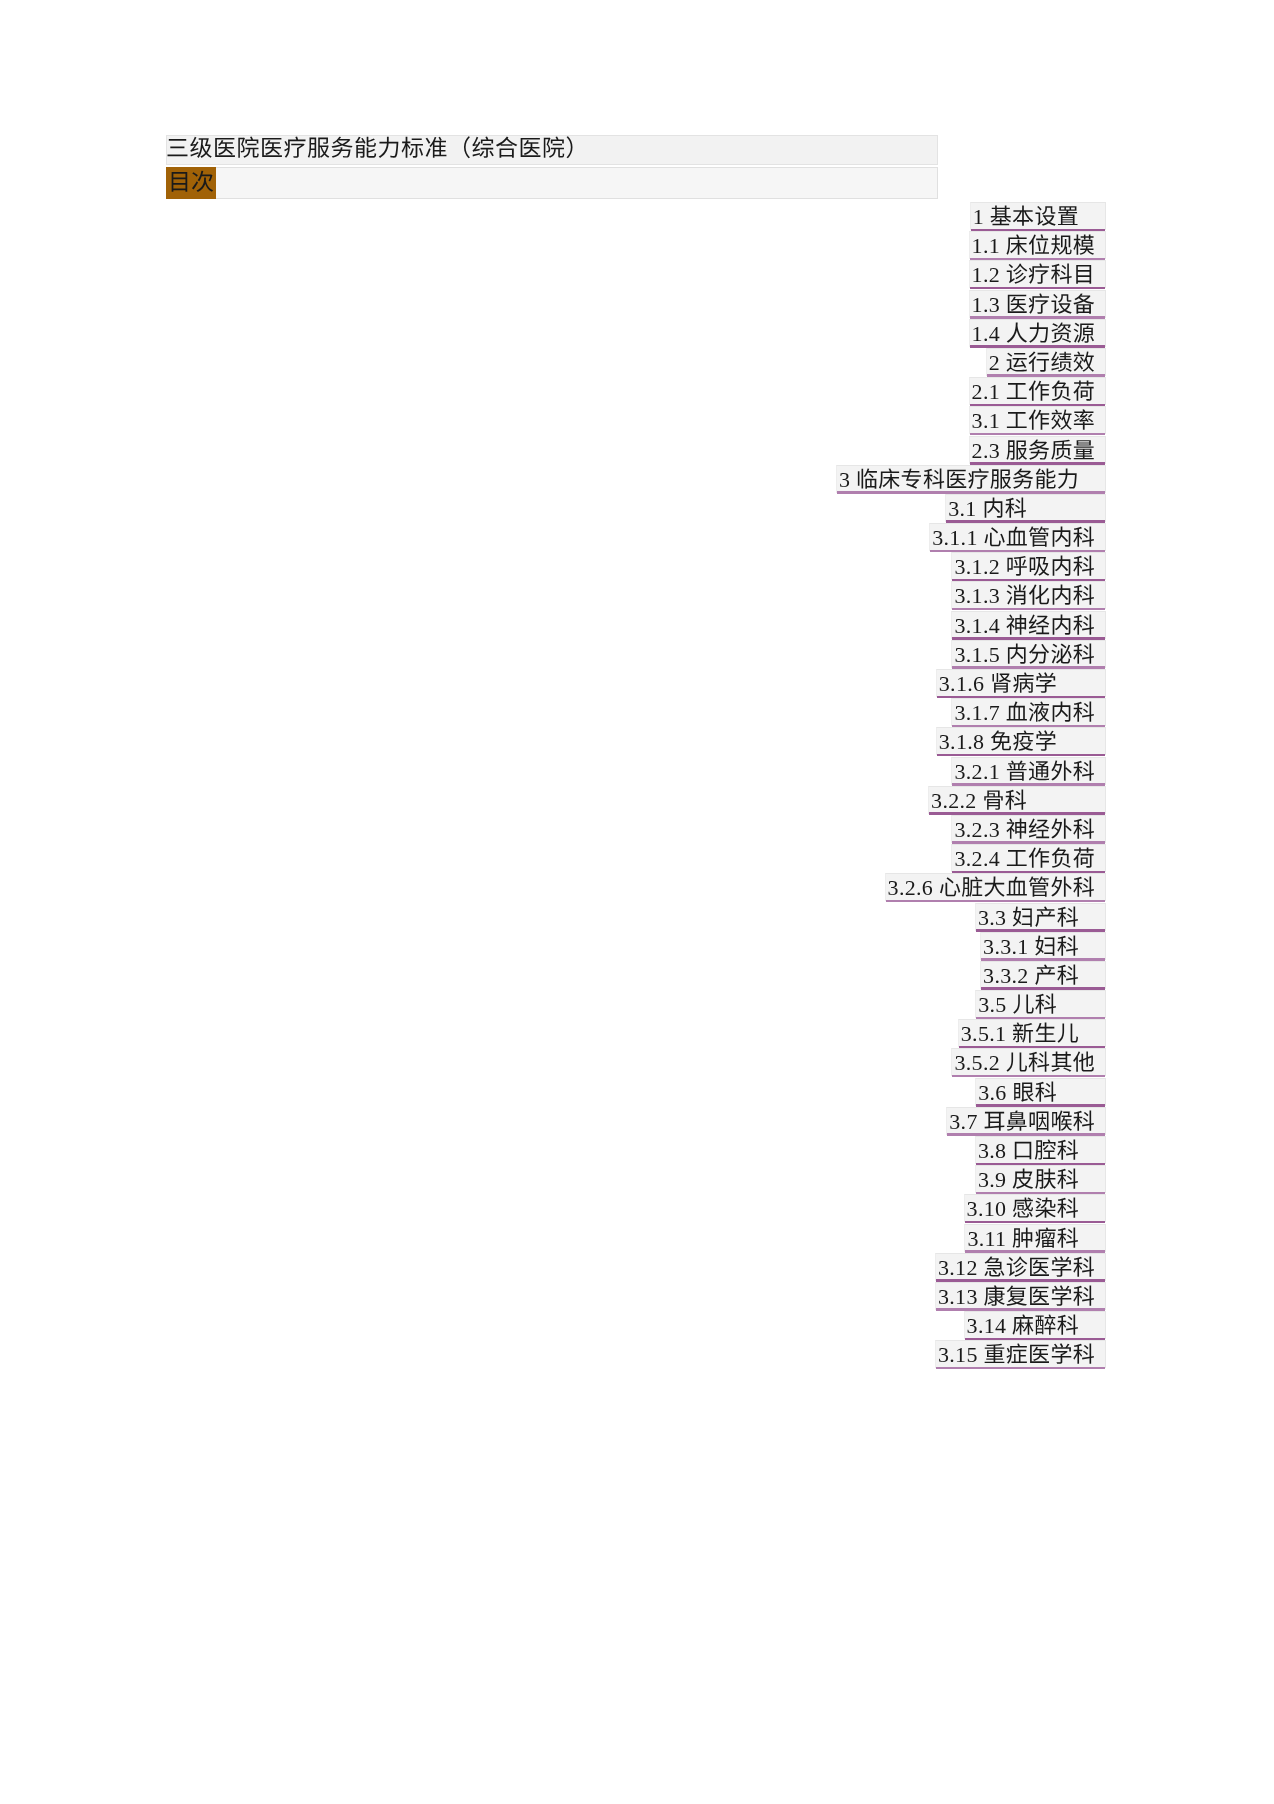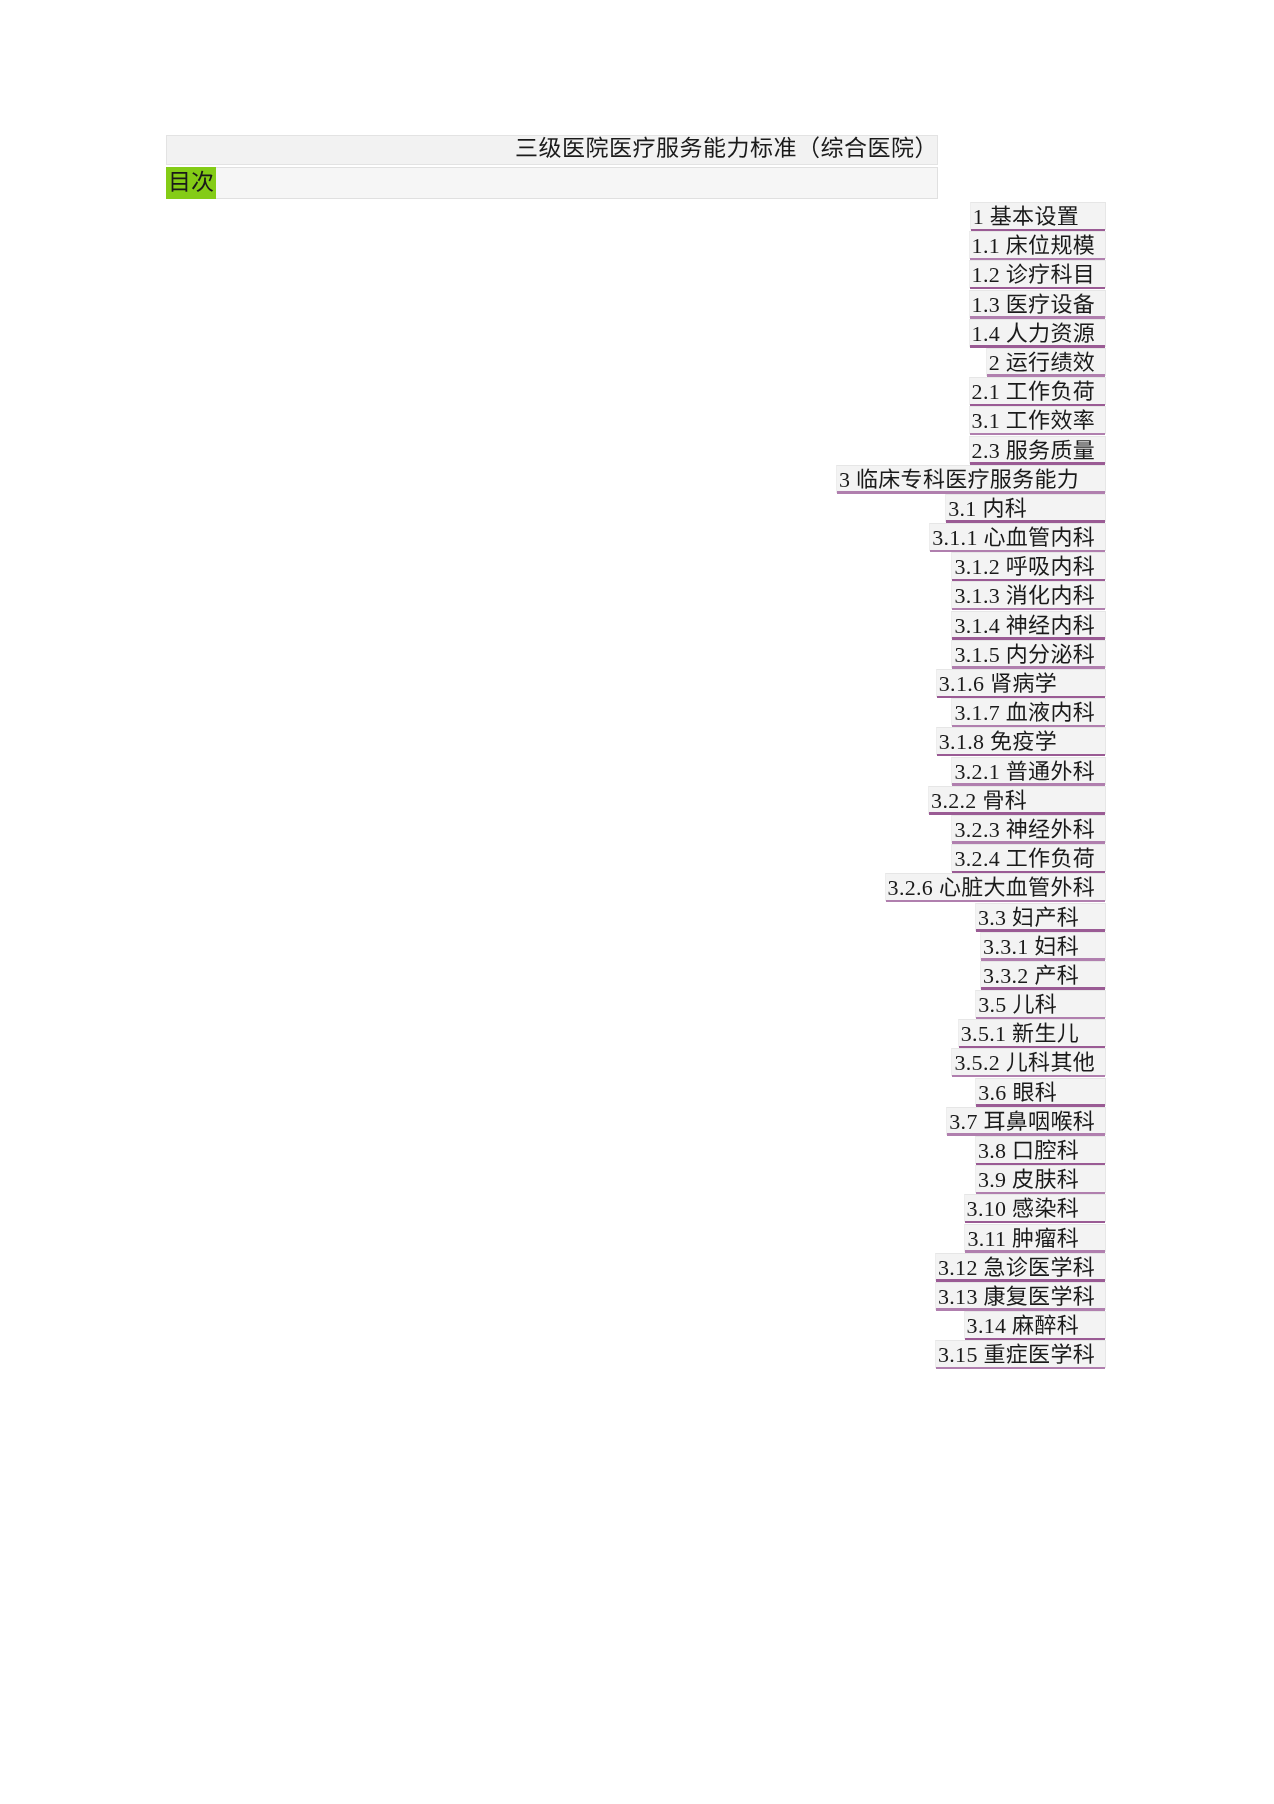--- a/index.html
+++ b/index.html
@@ -47,21 +47,21 @@
     top: 2px;
     width: 772px;
     height: 30px;
     background: #f2f2f2;
     border: 1px solid #e3e3e3;
     box-sizing: border-box;
   }
   .doc-title-text {
     position: relative;
     display: block;
-    text-align: right;
+    text-align: left;
     width: 772px;
     font-size: 23px;
     line-height: 32px;
     color: #1a1a1a;
     letter-spacing: 0.5px;
     font-family: "Liberation Serif", "DejaVu Serif", serif;
   }
 
   
   .toc-heading-row {
@@ -78,21 +78,21 @@
     border: 1px solid #e0e0e0;
     box-sizing: border-box;
   }
   .toc-heading-text {
     position: relative;
     display: inline-block;
     font-size: 23px;
     line-height: 32px;
     color: #1a1a1a;
     padding: 0 2px;
-    background: #84cc16;
+    background: #a16207;
     font-family: "Liberation Serif", "DejaVu Serif", serif;
   }
 
   
   .toc-list {
     margin: 0;
     padding: 0;
     list-style: none;
   }
   .toc-item {

